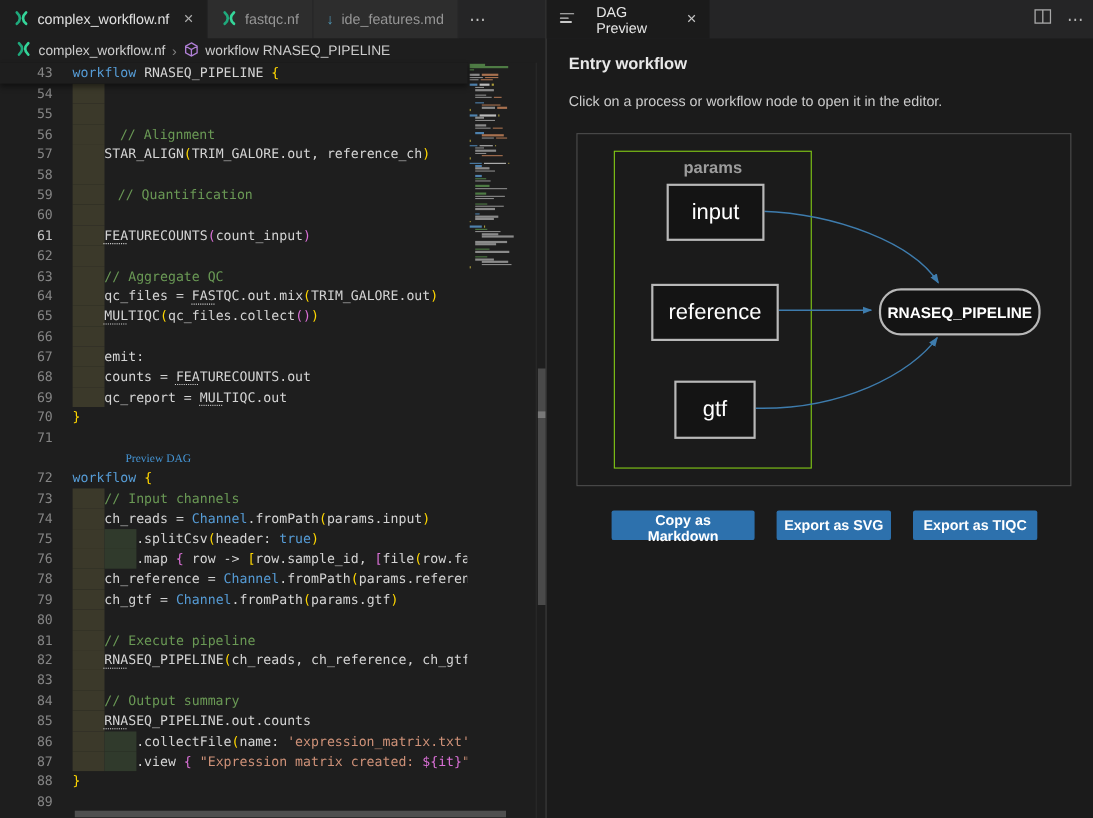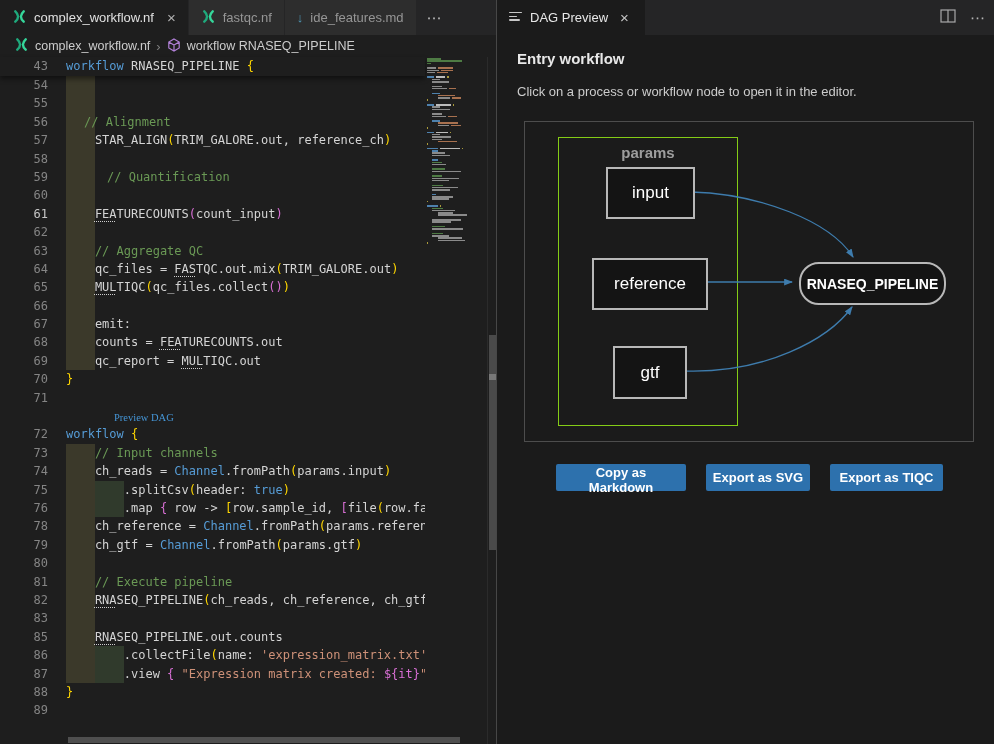--- a/index.html
+++ b/index.html
@@ -43,30 +43,30 @@
   #vslider{position:absolute;left:1px;right:1px;top:278px;height:215px;background:#4a4a4a;}
   #vcursor{position:absolute;left:1px;right:1px;top:317px;height:6px;background:#787878;}
   #hscroll{position:absolute;left:68px;top:737px;width:392px;height:6px;background:#4f4f4f;}
 
   
   #divider{position:absolute;left:496px;top:0;width:1px;height:744px;background:#474747;}
 
   
   #panel{position:absolute;left:497px;top:0;width:497px;height:744px;background:#1b1b1b;}
   #panel-header{position:absolute;left:0;top:0;width:100%;height:35px;background:#252526;display:flex;align-items:stretch;}
-  #panel-tab{display:flex;align-items:center;gap:8px;padding:0 12px;background:#1b1b1b;color:#e7e7e7;font-size:13px;width:124px;cursor:pointer;}
+  #panel-tab{display:flex;align-items:center;gap:20px;padding:0 12px;background:#1b1b1b;color:#e7e7e7;font-size:13px;width:124px;cursor:pointer;}
   #panel-actions{position:absolute;right:8px;top:0;height:35px;display:flex;align-items:center;gap:14px;}
   .icon-lines span{display:block;height:1.6px;background:#c8c8c8;margin-bottom:2.4px;border-radius:1px;}
   #panel-heading{position:absolute;left:20px;top:50px;font-size:15px;font-weight:bold;color:#e8e8e8;}
   #panel-desc{position:absolute;left:20px;top:84px;font-size:13px;color:#cccccc;}
 
   #diagram{position:absolute;left:27px;top:121px;width:448px;height:319px;border:1px solid #4d4d4d;}
   #params-box{position:absolute;left:33px;top:15px;width:178px;height:287px;border:1px solid #84cc16;}
   #params-label{position:absolute;left:0;top:6px;width:100%;text-align:center;font-size:15px;font-weight:bold;color:#9d9d9d;}
-  .node{position:absolute;background:#141414;border:2px solid #b8b8b8;color:#ffffff;font-size:17px;
+  .node{position:absolute;background:#141414;border:2px solid #b8b8b8;color:#ffffff;font-size:20px;
         display:flex;align-items:center;justify-content:center;cursor:pointer;}
   #node-input{left:81px;top:45px;width:85px;height:48px;}
   #node-reference{left:67px;top:136px;width:112px;height:48px;}
   #node-gtf{left:88px;top:224px;width:70px;height:49px;}
   #node-pipeline{left:274px;top:140px;width:143px;height:39px;border-radius:20px;border-width:2.5px;font-weight:600;font-size:14px;}
   #edges{position:absolute;left:0;top:0;width:448px;height:319px;pointer-events:none;}
 
   .btn{position:absolute;top:464px;height:27px;background:#2d71ad;color:#ffffff;border:none;border-radius:2px;
        font-family:"Liberation Sans",sans-serif;font-size:13px;font-weight:600;cursor:pointer;}
   #btn-md{left:59px;width:130px;}
@@ -114,21 +114,21 @@
           <path d="M7,1 L12.2,4 L12.2,10 L7,13 L1.8,10 L1.8,4 Z M1.8,4 L7,7 L12.2,4 M7,7 L7,13" fill="none" stroke="#b180d7" stroke-width="1.2"></path>
         </svg>
     </span>
     <span>workflow RNASEQ_PIPELINE</span>
   </div>
 
   <div id="code-clip">
     <div id="lines" style="padding-top: 19px;">
         <div class="cl"><span class="ln">54</span><span class="band1"></span></div>
         <div class="cl"><span class="ln">55</span><span class="band1"></span><span class="ctext" style="padding-left: 28.88px;"></span></div>
-        <div class="cl"><span class="ln">56</span><span class="band1"></span><span class="ctext" style="padding-left: 18px;"><span class="tk-c">// Alignment</span></span></div>
+        <div class="cl"><span class="ln">56</span><span class="band1"></span><span class="ctext" style="padding-left: 43px;"><span class="tk-c">// Alignment</span></span></div>
         <div class="cl"><span class="ln">57</span><span class="band1"></span><span class="ctext" style="padding-left: 28.88px;"><span class="tk-w">STAR_ALIGN</span><span class="tk-y">(</span><span class="tk-w">TRIM_GALORE.out, reference_ch</span><span class="tk-y">)</span></span></div>
         <div class="cl"><span class="ln">58</span><span class="band1"></span><span class="ctext" style="padding-left: 28.88px;"></span></div>
         <div class="cl"><span class="ln">59</span><span class="band1"></span><span class="ctext" style="padding-left: 41px;"><span class="tk-c">// Quantification</span></span></div>
         <div class="cl"><span class="ln">60</span><span class="band1"></span></div>
         <div class="cl"><span class="ln cur">61</span><span class="band1"></span><span class="ctext" style="padding-left: 28.88px;"><span class="tk-w"><span class="hint">FEA</span>TURECOUNTS</span><span class="tk-p">(</span><span class="tk-w">count_input</span><span class="tk-p">)</span></span></div>
         <div class="cl"><span class="ln">62</span><span class="band1"></span><span class="ctext" style="padding-left: 28.88px;"></span></div>
         <div class="cl"><span class="ln">63</span><span class="band1"></span><span class="ctext" style="padding-left: 28.88px;"><span class="tk-c">// Aggregate QC</span></span></div>
         <div class="cl"><span class="ln">64</span><span class="band1"></span><span class="ctext" style="padding-left: 28.88px;"><span class="tk-w">qc_files = </span><span class="tk-w"><span class="hint">FAS</span>TQC</span><span class="tk-w">.out.mix</span><span class="tk-y">(</span><span class="tk-w">TRIM_GALORE.out</span><span class="tk-y">)</span></span></div>
         <div class="cl"><span class="ln">65</span><span class="band1"></span><span class="ctext" style="padding-left: 28.88px;"><span class="tk-w"><span class="hint">MUL</span>TIQC</span><span class="tk-y">(</span><span class="tk-w">qc_files.collect</span><span class="tk-p">()</span><span class="tk-y">)</span></span></div>
         <div class="cl"><span class="ln">66</span><span class="band1"></span><span class="ctext" style="padding-left: 28.88px;"></span></div>
@@ -142,20 +142,21 @@
         <div class="cl"><span class="ln">73</span><span class="band1"></span><span class="ctext" style="padding-left: 28.88px;"><span class="tk-c">// Input channels</span></span></div>
         <div class="cl"><span class="ln">74</span><span class="band1"></span><span class="ctext" style="padding-left: 28.88px;"><span class="tk-w">ch_reads = </span><span class="tk-k">Channel</span><span class="tk-w">.fromPath</span><span class="tk-y">(</span><span class="tk-w">params.input</span><span class="tk-y">)</span></span></div>
         <div class="cl"><span class="ln">75</span><span class="band1"></span><span class="band2"></span><span class="ctext" style="padding-left: 57.76px;"><span class="tk-w">.splitCsv</span><span class="tk-y">(</span><span class="tk-w">header: </span><span class="tk-k">true</span><span class="tk-y">)</span></span></div>
         <div class="cl"><span class="ln">76</span><span class="band1"></span><span class="band2"></span><span class="ctext" style="padding-left: 57.76px;"><span class="tk-w">.map </span><span class="tk-p">{</span><span class="tk-w"> row -&gt; </span><span class="tk-y">[</span><span class="tk-w">row.sample_id, </span><span class="tk-p">[</span><span class="tk-w">file</span><span class="tk-y">(</span><span class="tk-w">row.fastq</span></span></div>
         <div class="cl"><span class="ln">78</span><span class="band1"></span><span class="ctext" style="padding-left: 28.88px;"><span class="tk-w">ch_reference = </span><span class="tk-k">Channel</span><span class="tk-w">.fromPath</span><span class="tk-y">(</span><span class="tk-w">params.reference</span></span></div>
         <div class="cl"><span class="ln">79</span><span class="band1"></span><span class="ctext" style="padding-left: 28.88px;"><span class="tk-w">ch_gtf = </span><span class="tk-k">Channel</span><span class="tk-w">.fromPath</span><span class="tk-y">(</span><span class="tk-w">params.gtf</span><span class="tk-y">)</span></span></div>
         <div class="cl"><span class="ln">80</span><span class="band1"></span><span class="ctext" style="padding-left: 28.88px;"></span></div>
         <div class="cl"><span class="ln">81</span><span class="band1"></span><span class="ctext" style="padding-left: 28.88px;"><span class="tk-c">// Execute pipeline</span></span></div>
         <div class="cl"><span class="ln">82</span><span class="band1"></span><span class="ctext" style="padding-left: 28.88px;"><span class="tk-w"><span class="hint">RNA</span>SEQ_PIPELINE</span><span class="tk-y">(</span><span class="tk-w">ch_reads, ch_reference, ch_gtf</span></span></div>
         <div class="cl"><span class="ln">83</span><span class="band1"></span><span class="ctext" style="padding-left: 28.88px;"></span></div>
+        <div class="cl"><span class="ln">84</span><span class="band1"></span><span class="ctext" style="padding-left: 28.88px;"><span class="tk-c">// Output summary</span></span></div>
         <div class="cl"><span class="ln">85</span><span class="band1"></span><span class="ctext" style="padding-left: 28.88px;"><span class="tk-w"><span class="hint">RNA</span>SEQ_PIPELINE</span><span class="tk-w">.out.counts</span></span></div>
         <div class="cl"><span class="ln">86</span><span class="band1"></span><span class="band2"></span><span class="ctext" style="padding-left: 57.76px;"><span class="tk-w">.collectFile</span><span class="tk-y">(</span><span class="tk-w">name: </span><span class="tk-s">'expression_matrix.txt'</span></span></div>
         <div class="cl"><span class="ln">87</span><span class="band1"></span><span class="band2"></span><span class="ctext" style="padding-left: 57.76px;"><span class="tk-w">.view </span><span class="tk-p">{</span><span class="tk-w"> </span><span class="tk-s">"Expression matrix created: </span><span class="tk-p">${it}</span><span class="tk-s">"</span></span></div>
         <div class="cl"><span class="ln">88</span><span class="ctext" style="padding-left: 0px;"><span class="tk-y">}</span></span></div>
         <div class="cl"><span class="ln">89</span><span class="ctext" style="padding-left: 0px;"></span></div>
       </div>
   </div>
 
   <div id="sticky">
       <div class="cl"><span class="ln">43</span><span class="ctext"><span class="tk-k">workflow </span><span class="tk-w">RNASEQ_PIPELINE </span><span class="tk-y">{</span></span></div>

